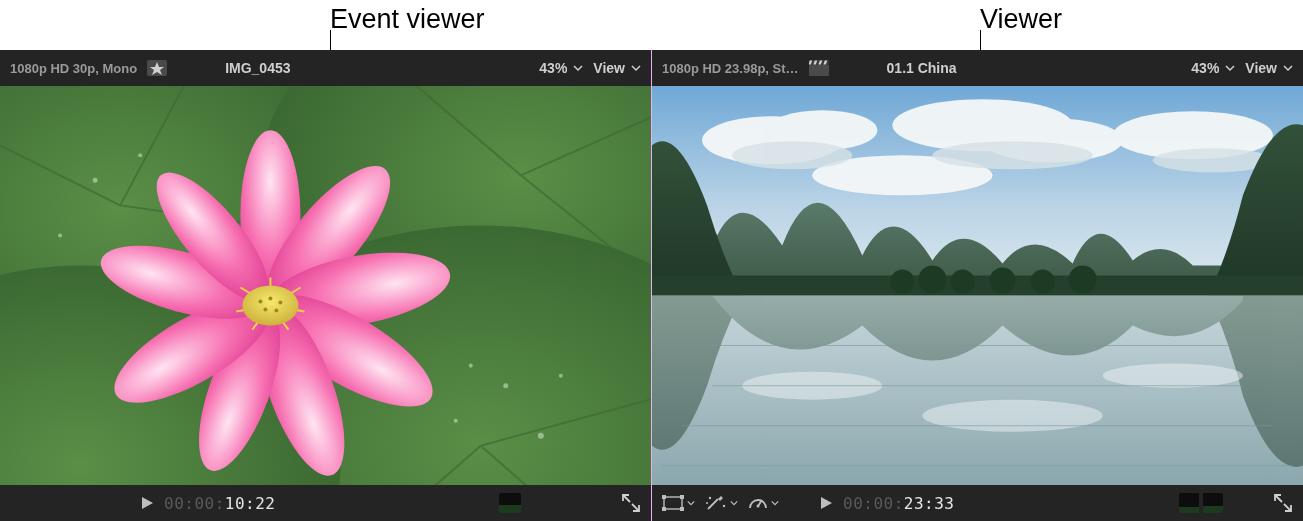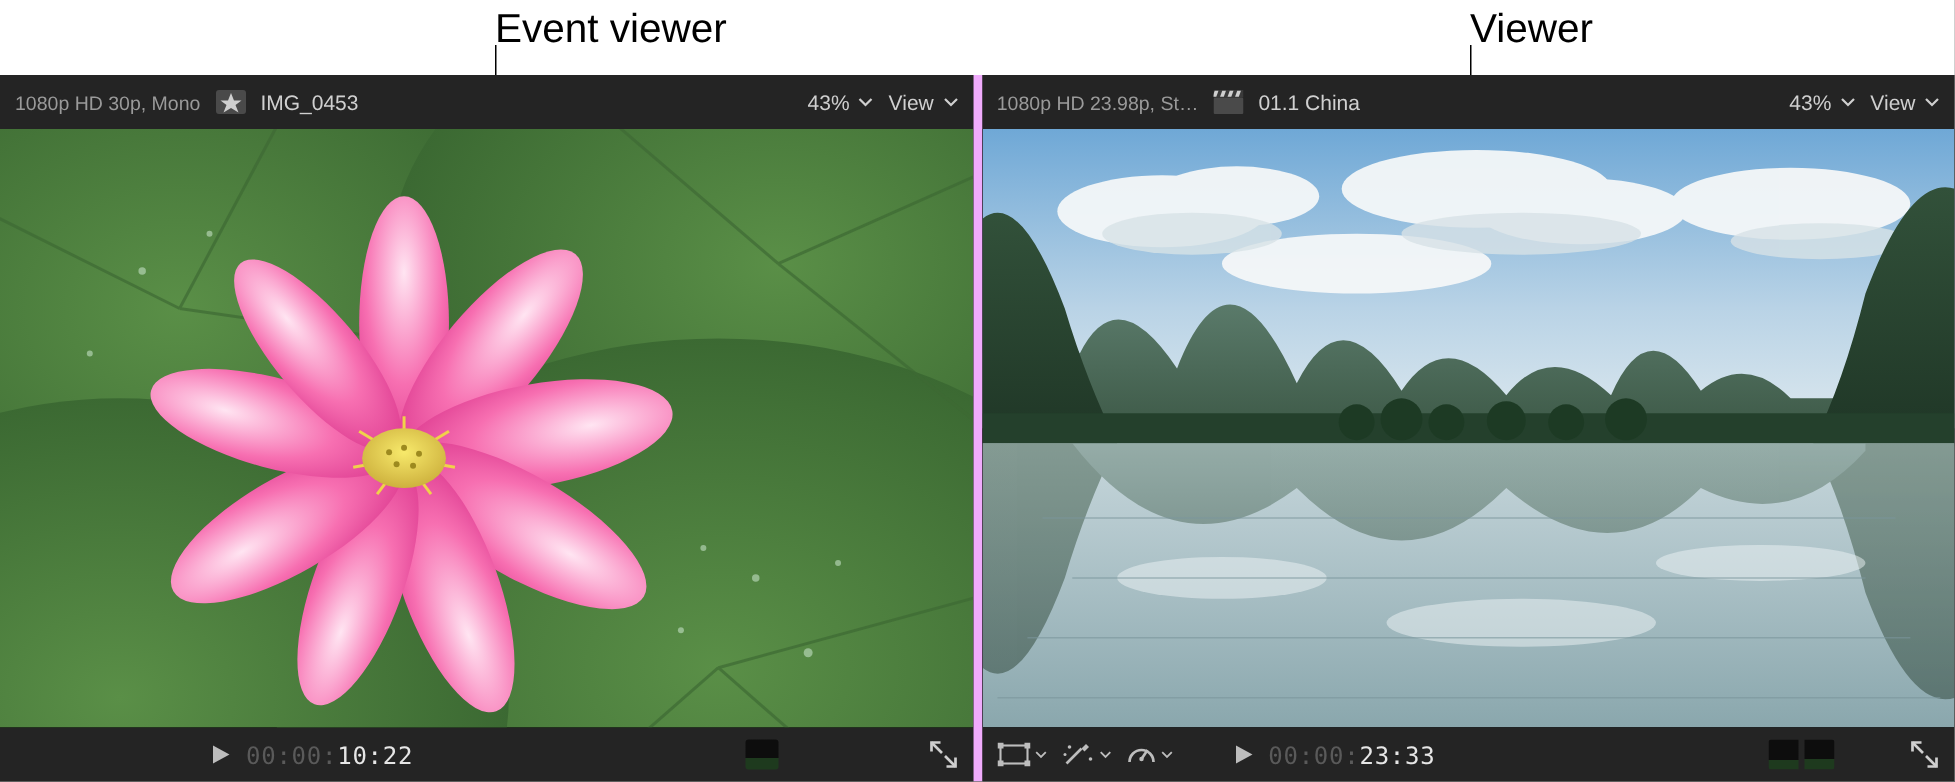--- a/index.html
+++ b/index.html
@@ -3,25 +3,25 @@
 <meta charset="utf-8">
 <style>
   * { box-sizing: border-box; margin: 0; padding: 0; }
   html, body { width: 1303px; height: 521px; font-family: -apple-system, "Helvetica Neue", Arial, sans-serif; background: #fff; }
   .wrap { width: 1303px; height: 521px; position: relative; }
   .labels { position: relative; height: 50px; width: 100%; background: #fff; }
   .label { position: absolute; top: 4px; font-size: 27px; color: #000; }
   .label .line { position: absolute; width: 1px; height: 22px; background: #000; top: 26px; left: 0; }
   .panels { display: flex; width: 100%; height: 471px; background: #000; }
   .panel { flex: 1; display: flex; flex-direction: column; background: #1a1a1a; position: relative; }
-  .panel + .panel { border-left: 6px solid #f0abfc; }
-  .topbar { height: 36px; background: #242424; display: flex; align-items: center; padding: 2px 10px; color: #b8b8b8; font-size: 14px; gap: 10px; }
+  .panel + .panel { border-left: 1px solid #f0abfc; }
+  .topbar { height: 36px; background: #242424; display: flex; align-items: center; padding: 2px 10px; color: #b8b8b8; font-size: 14px; gap: 10px; font-weight: bold; }
   .topbar .fmt { color: #9a9a9a; font-size: 13px; white-space: nowrap; overflow: hidden; text-overflow: ellipsis; }
   .topbar .clip-icon { width: 20px; height: 16px; display: inline-flex; align-items: center; justify-content: center; }
-  .topbar .clipname { color: #d0d0d0; font-size: 14px; flex: 0 0 auto; }
+  .topbar .clipname { color: #d0d0d0; font-size: 14px; flex: 0 0 auto; margin-left: 48px; }
   .topbar .spacer { flex: 1; }
   .topbar .zoom, .topbar .viewbtn { display: flex; align-items: center; gap: 6px; color: #cfcfcf; font-size: 14px; cursor: pointer; }
   .chev { width: 10px; height: 10px; display: inline-block; }
   .canvas { flex: 1; position: relative; overflow: hidden; background: #000; }
   .canvas svg { width: 100%; height: 100%; display: block; }
   .bottombar { height: 36px; background: #242424; display: flex; align-items: center; padding: 0 10px; gap: 10px; color: #9a9a9a; font-size: 14px; }
   .bottombar .toolbtn { display: inline-flex; align-items: center; gap: 3px; cursor: pointer; color: #b5b5b5; }
   .play { width: 14px; height: 14px; display: inline-block; cursor: pointer; }
   .tc { font-family: "SF Mono","Menlo",monospace; font-size: 16px; letter-spacing: 0.5px; display: flex; align-items: baseline; }
   .tc .dim { color: #5a5a5a; }

